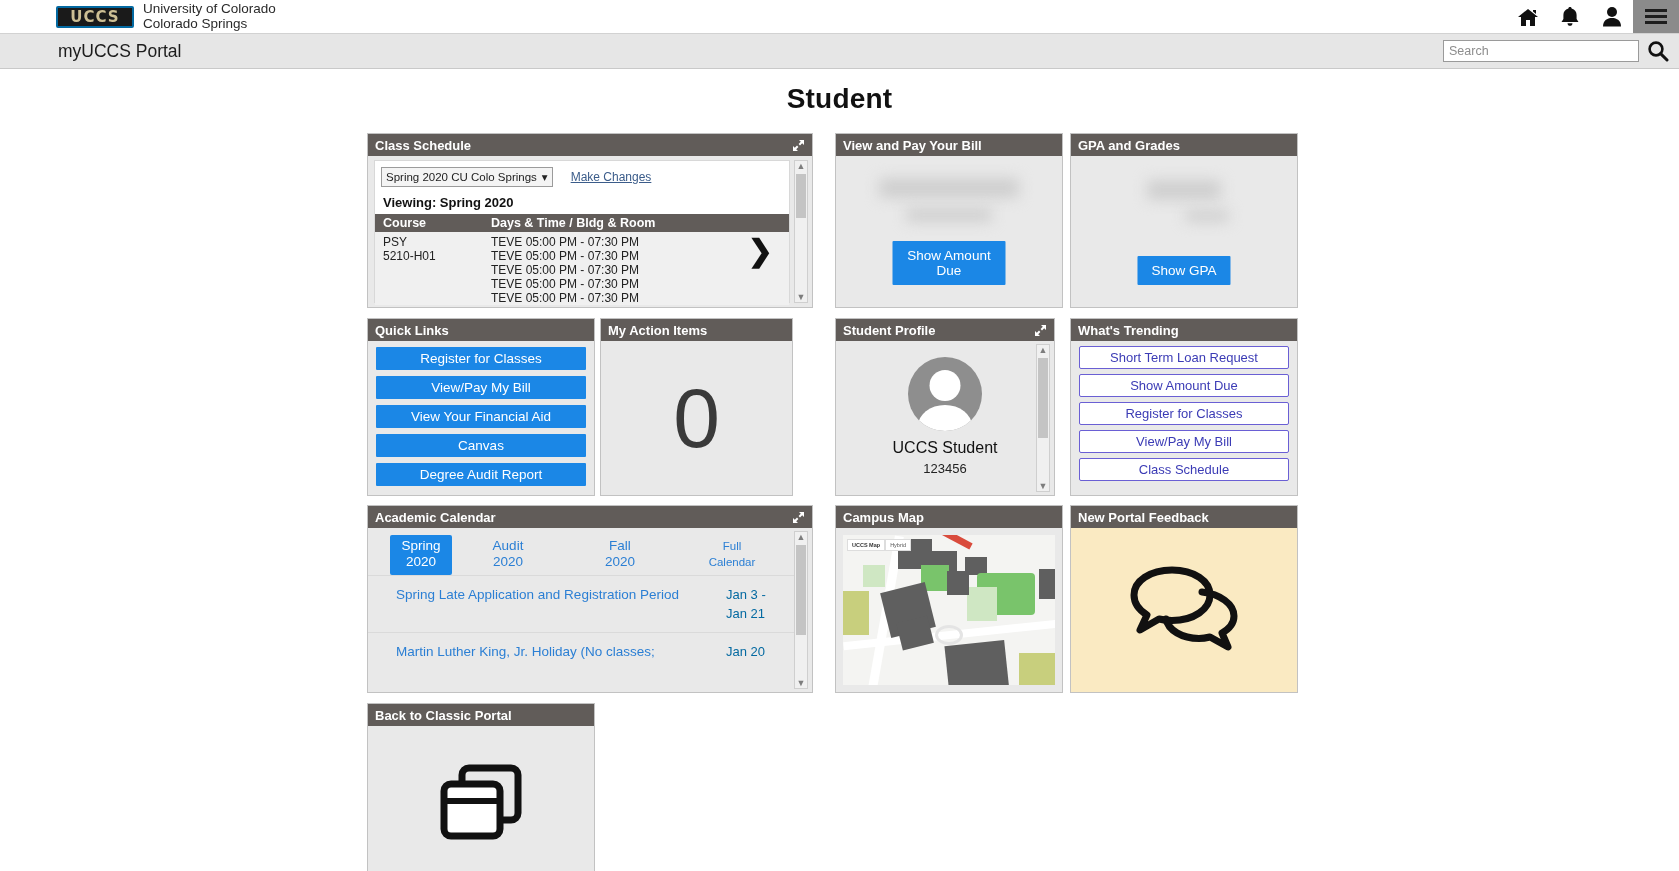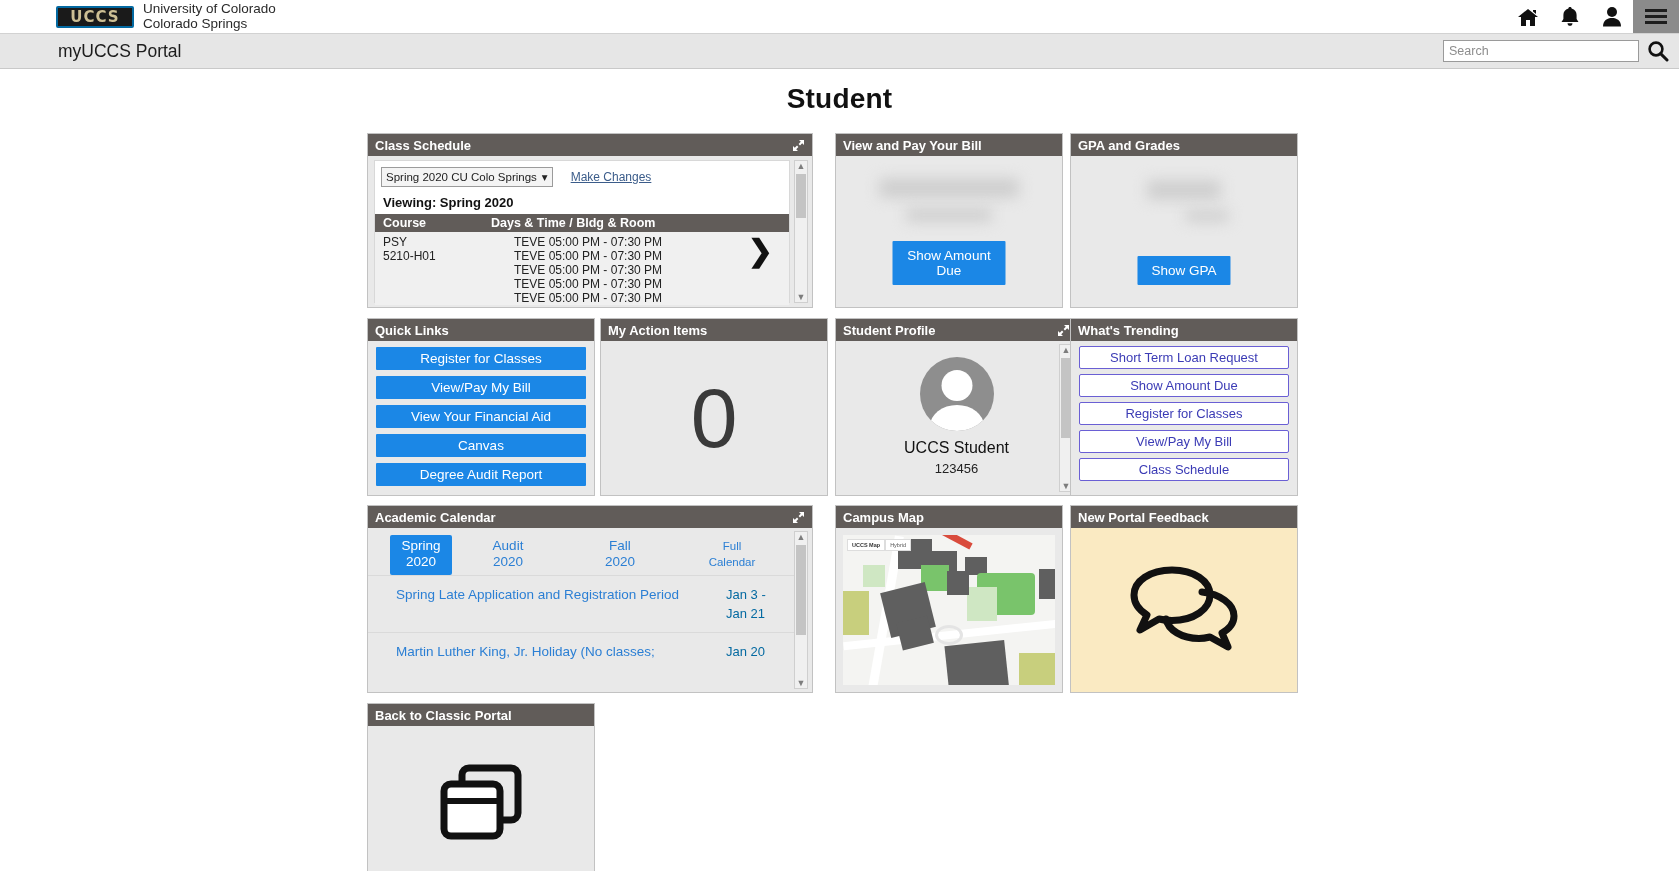--- a/index.html
+++ b/index.html
@@ -173,21 +173,21 @@
   }
   .cs-thead {
     display: flex;
     background: #615c59;
     color: #fff;
     font-size: 12.5px;
     font-weight: bold;
     padding: 2px 0 2px 8px;
   }
   .cs-thead .c1 { width: 108px; }
-  .cs-rows { background: #f0f0f0; padding: 3px 0 0 8px; display: flex; position: relative; gap: 23px; }
+  .cs-rows { background: #f0f0f0; padding: 3px 0 0 8px; display: flex; position: relative; }
   .cs-course { width: 108px; font-size: 12px; color: #222; line-height: 14px; }
   .cs-times { font-size: 12px; color: #222; line-height: 14px; }
   .cs-arrow {
     position: absolute; right: 16px; top: 10px;
     font-size: 30px; font-weight: bold; color: #111;
     line-height: 18px;
   }
   .vscroll {
     position: absolute; right: 4px; top: 4px; bottom: 4px;
     width: 14px; background: #f0f0f0; border: 1px solid #cfcfcf;
@@ -220,32 +220,32 @@
     background: #1b87e6;
     color: #fff;
     text-align: center;
     font-size: 13.5px;
     padding: 4px 0;
     cursor: pointer;
     border-radius: 1px;
   }
 
   
-  #action-items { left: 600px; top: 193px; width: 228px; height: 178px; }
+  #action-items { left: 600px; top: 193px; width: 193px; height: 178px; }
   .big-zero {
     position: absolute;
     left: 50%; top: 50%;
     transform: translate(-50%, -50%);
     font-size: 84px;
     color: #3a3a3a;
     font-family: "Liberation Sans", sans-serif;
   }
 
   
-  #student-profile { left: 835px; top: 193px; width: 243px; height: 178px; }
+  #student-profile { left: 835px; top: 193px; width: 220px; height: 178px; }
   .avatar-wrap { position: absolute; left: 50%; top: 16px; transform: translateX(-50%); }
   .avatar {
     width: 74px; height: 74px; border-radius: 50%;
     background: #8e8e8e;
     position: relative;
     overflow: hidden;
   }
   .avatar .head { position: absolute; left: 50%; top: 13px; transform: translateX(-50%); width: 31px; height: 31px; border-radius: 50%; background: #fff; }
   .avatar .body { position: absolute; left: 50%; top: 48px; transform: translateX(-50%); width: 54px; height: 42px; border-radius: 50% 50% 0 0; background: #fff; }
   .sp-name { position: absolute; left: 0; right: 0; top: 98px; text-align: center; font-size: 16px; font-weight: normal; color: #111; }

